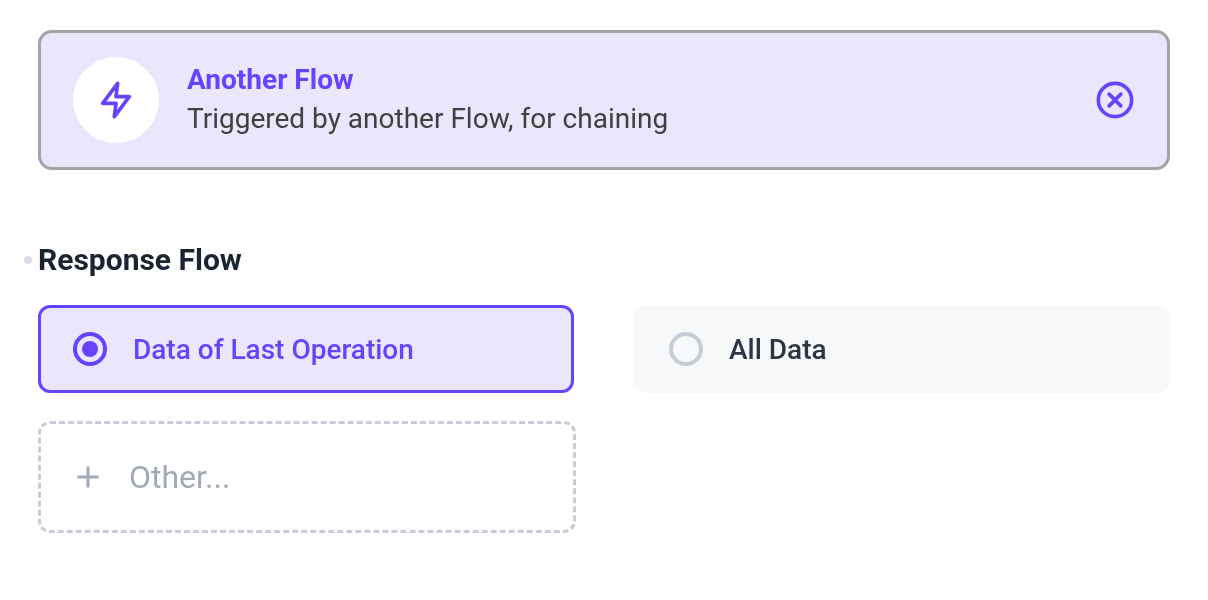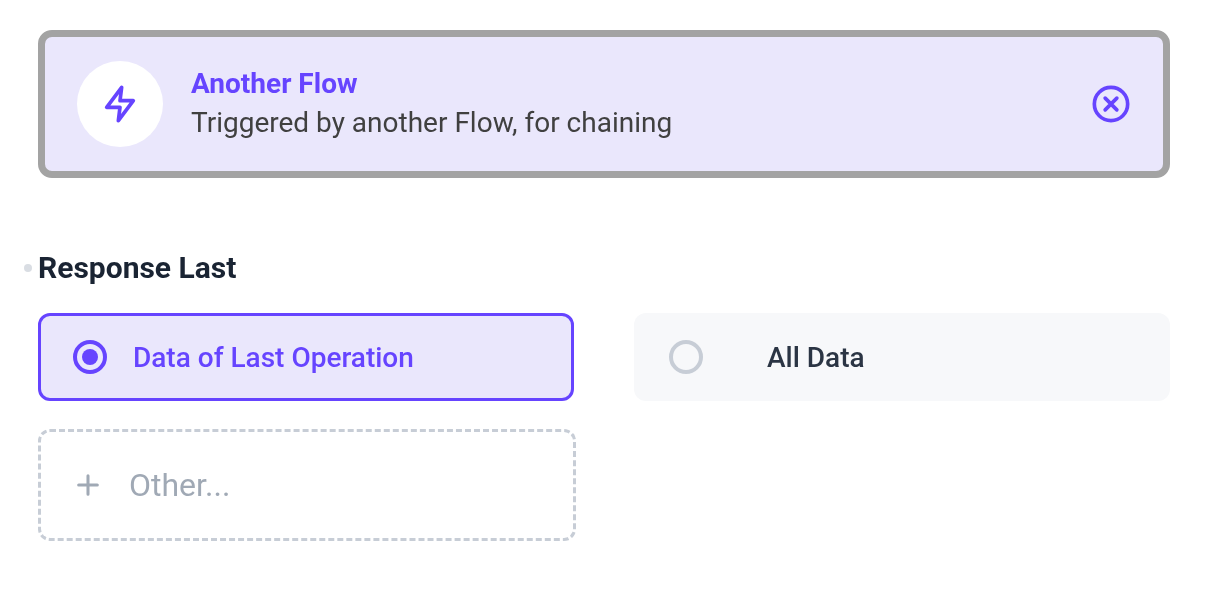--- a/index.html
+++ b/index.html
@@ -13,21 +13,21 @@
       width: 1208px;
       height: 600px;
       padding: 30px 38px;
     }
     
     
     .trigger-card {
       display: flex;
       align-items: center;
       background: #EAE7FC;
-      border: 7px solid #a3a3a3;
+      border: 3px solid #a3a3a3;
       border-radius: 14px;
       padding: 24px 32px;
       position: relative;
     }
     .trigger-icon-circle {
       width: 86px;
       height: 86px;
       background: #ffffff;
       border-radius: 50%;
       display: flex;
@@ -104,21 +104,20 @@
       width: 538px;
       cursor: pointer;
     }
     .radio-card.selected {
       background: #EAE7FC;
       border: 3px solid #6644FF;
     }
     .radio-card.unselected {
       background: #F7F8FA;
       border: 3px solid transparent;
-      gap: 38px;
     }
     .radio-control {
       width: 34px;
       height: 34px;
       border-radius: 50%;
       margin-right: 26px;
       flex-shrink: 0;
       display: flex;
       align-items: center;
       justify-content: center;
@@ -193,21 +192,21 @@
   <div class="close-button">
     <svg viewBox="0 0 24 24" fill="none">
       <circle cx="12" cy="12" r="10" stroke="#6644FF" stroke-width="2.2" fill="none"></circle>
       <path d="M8.5 8.5 L15.5 15.5 M15.5 8.5 L8.5 15.5" stroke="#6644FF" stroke-width="2.2" stroke-linecap="round"></path>
     </svg>
   </div>
 </div>
 
 <div class="section-heading">
   <div class="bullet"></div>
-  <div class="section-title">Response Last</div>
+  <div class="section-title">Response Flow</div>
 </div>
 
 <div class="options-row">
   <div class="radio-card selected">
     <div class="radio-control on"></div>
     <div class="radio-label">Data of Last Operation</div>
   </div>
   <div class="radio-card unselected">
     <div class="radio-control off"></div>
     <div class="radio-label">All Data</div>

